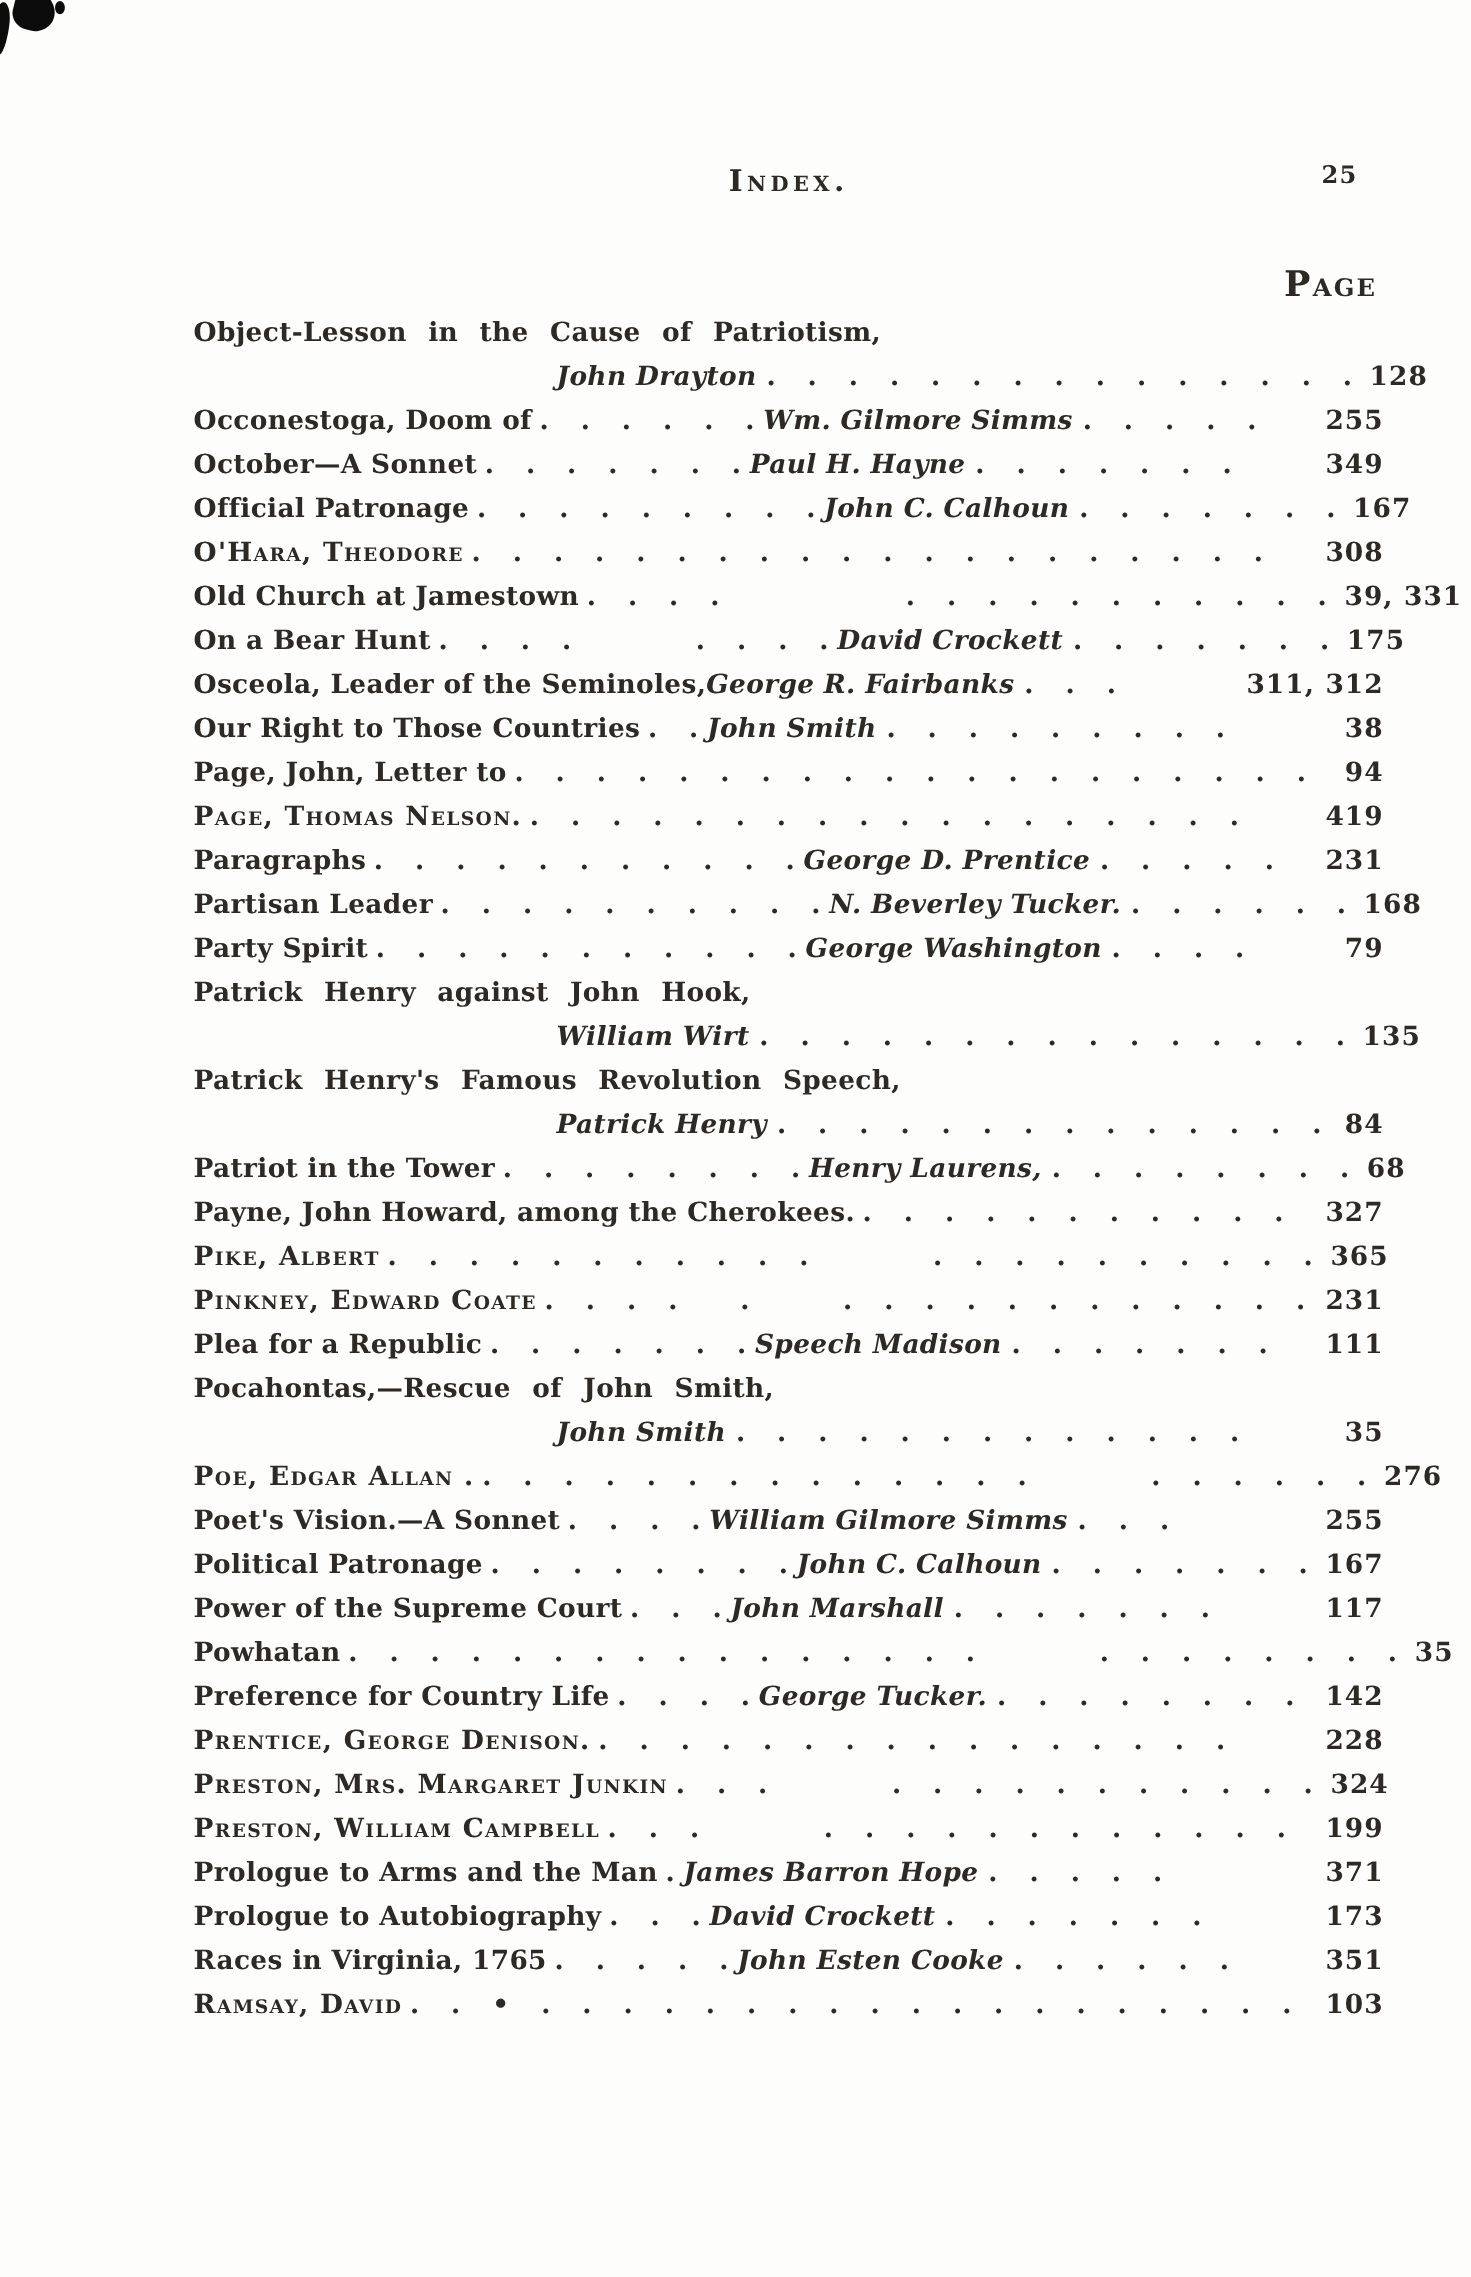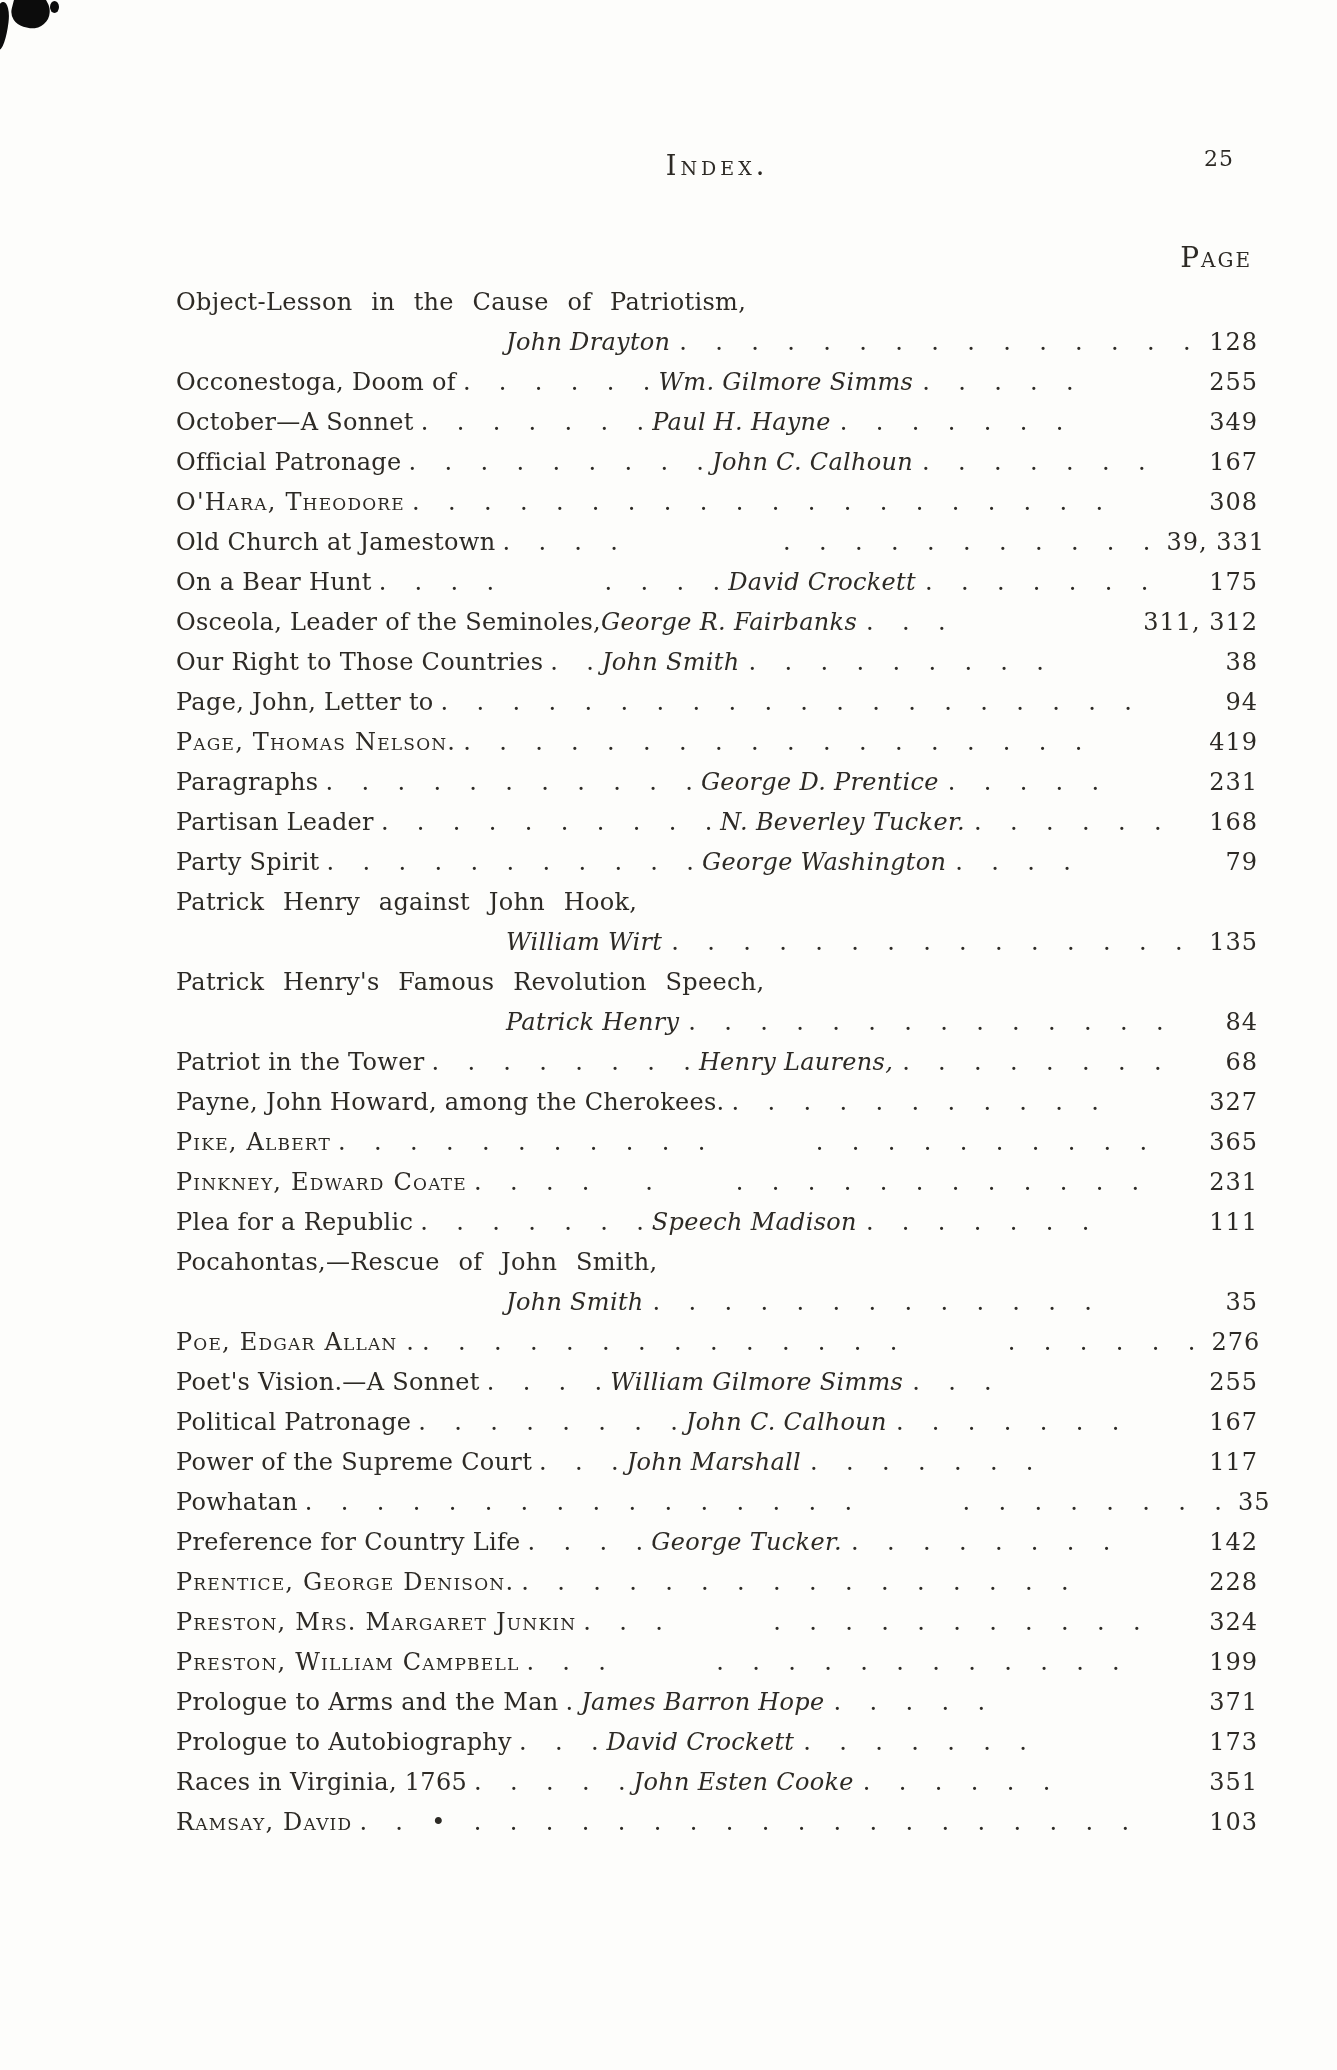--- a/index.html
+++ b/index.html
@@ -9,20 +9,21 @@
   * { margin: 0; padding: 0; box-sizing: border-box; }
   html, body { background: var(--paper); }
   .page {
     position: relative;
     width: 1337px;
     height: 2070px;
     background: var(--paper);
     overflow: hidden;
     font-family: "DejaVu Serif", "Liberation Serif", serif;
     color: var(--ink);
+    font-weight: bold;
   }
   
   .artifact { position: absolute; background: #0c0c0c; }
   .a1 { left: 12px; top: -8px; width: 38px; height: 36px;
         border-radius: 46% 62% 55% 48%; transform: rotate(14deg); }
   .a2 { left: -5px; top: 2px; width: 13px; height: 48px;
         border-radius: 40% 60% 50% 55% / 30% 42% 62% 50%; transform: rotate(7deg); }
   .a3 { left: 50px; top: 1px; width: 9px; height: 12px; border-radius: 50%; }
 
   .content {
@@ -41,21 +42,21 @@
   .folio {
     position: absolute; right: 24px; top: -4px;
     font-size: 22px;
     letter-spacing: 1px;
   }
   .col-label {
     margin-top: 52px;
     text-align: right;
     padding-right: 6px;
     font-variant: small-caps;
-    font-size: 28px;
+    font-size: 32px;
     letter-spacing: 2px;
     line-height: 28px;
   }
   .entries { margin-top: 10px; }
   .entry {
     display: flex;
     align-items: baseline;
     font-size: 24px;
     line-height: 40px;
     white-space: nowrap;

